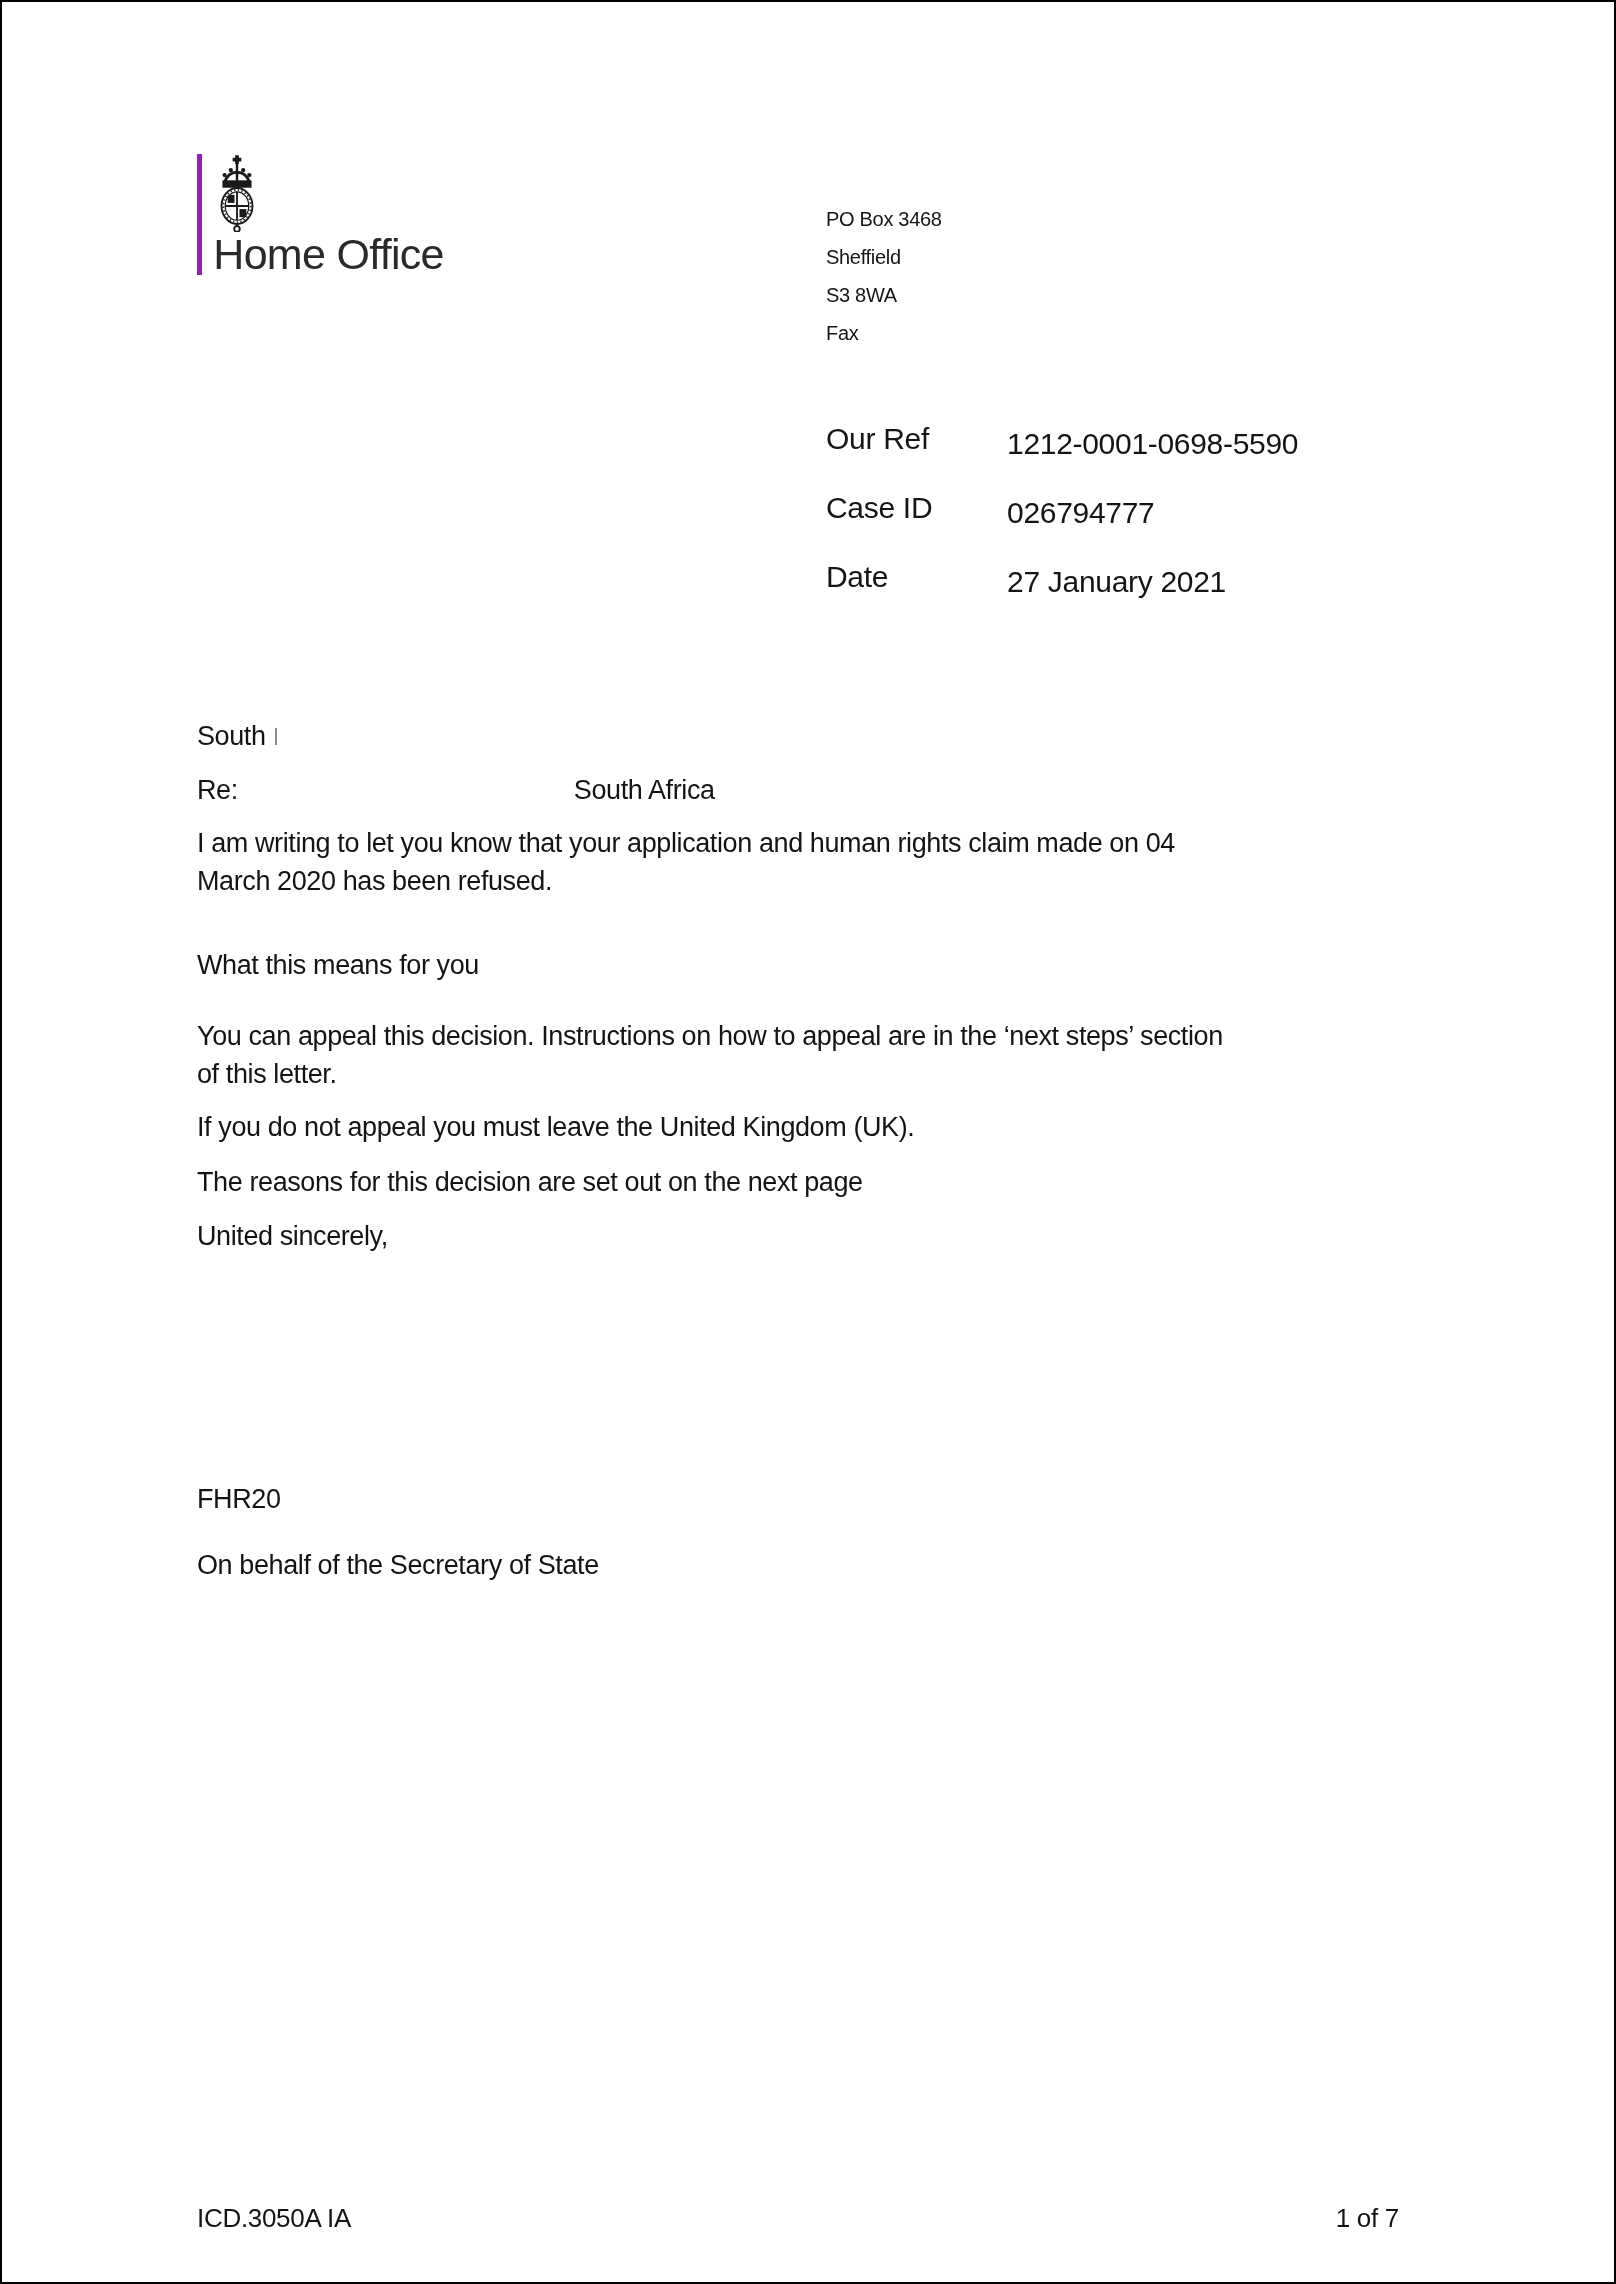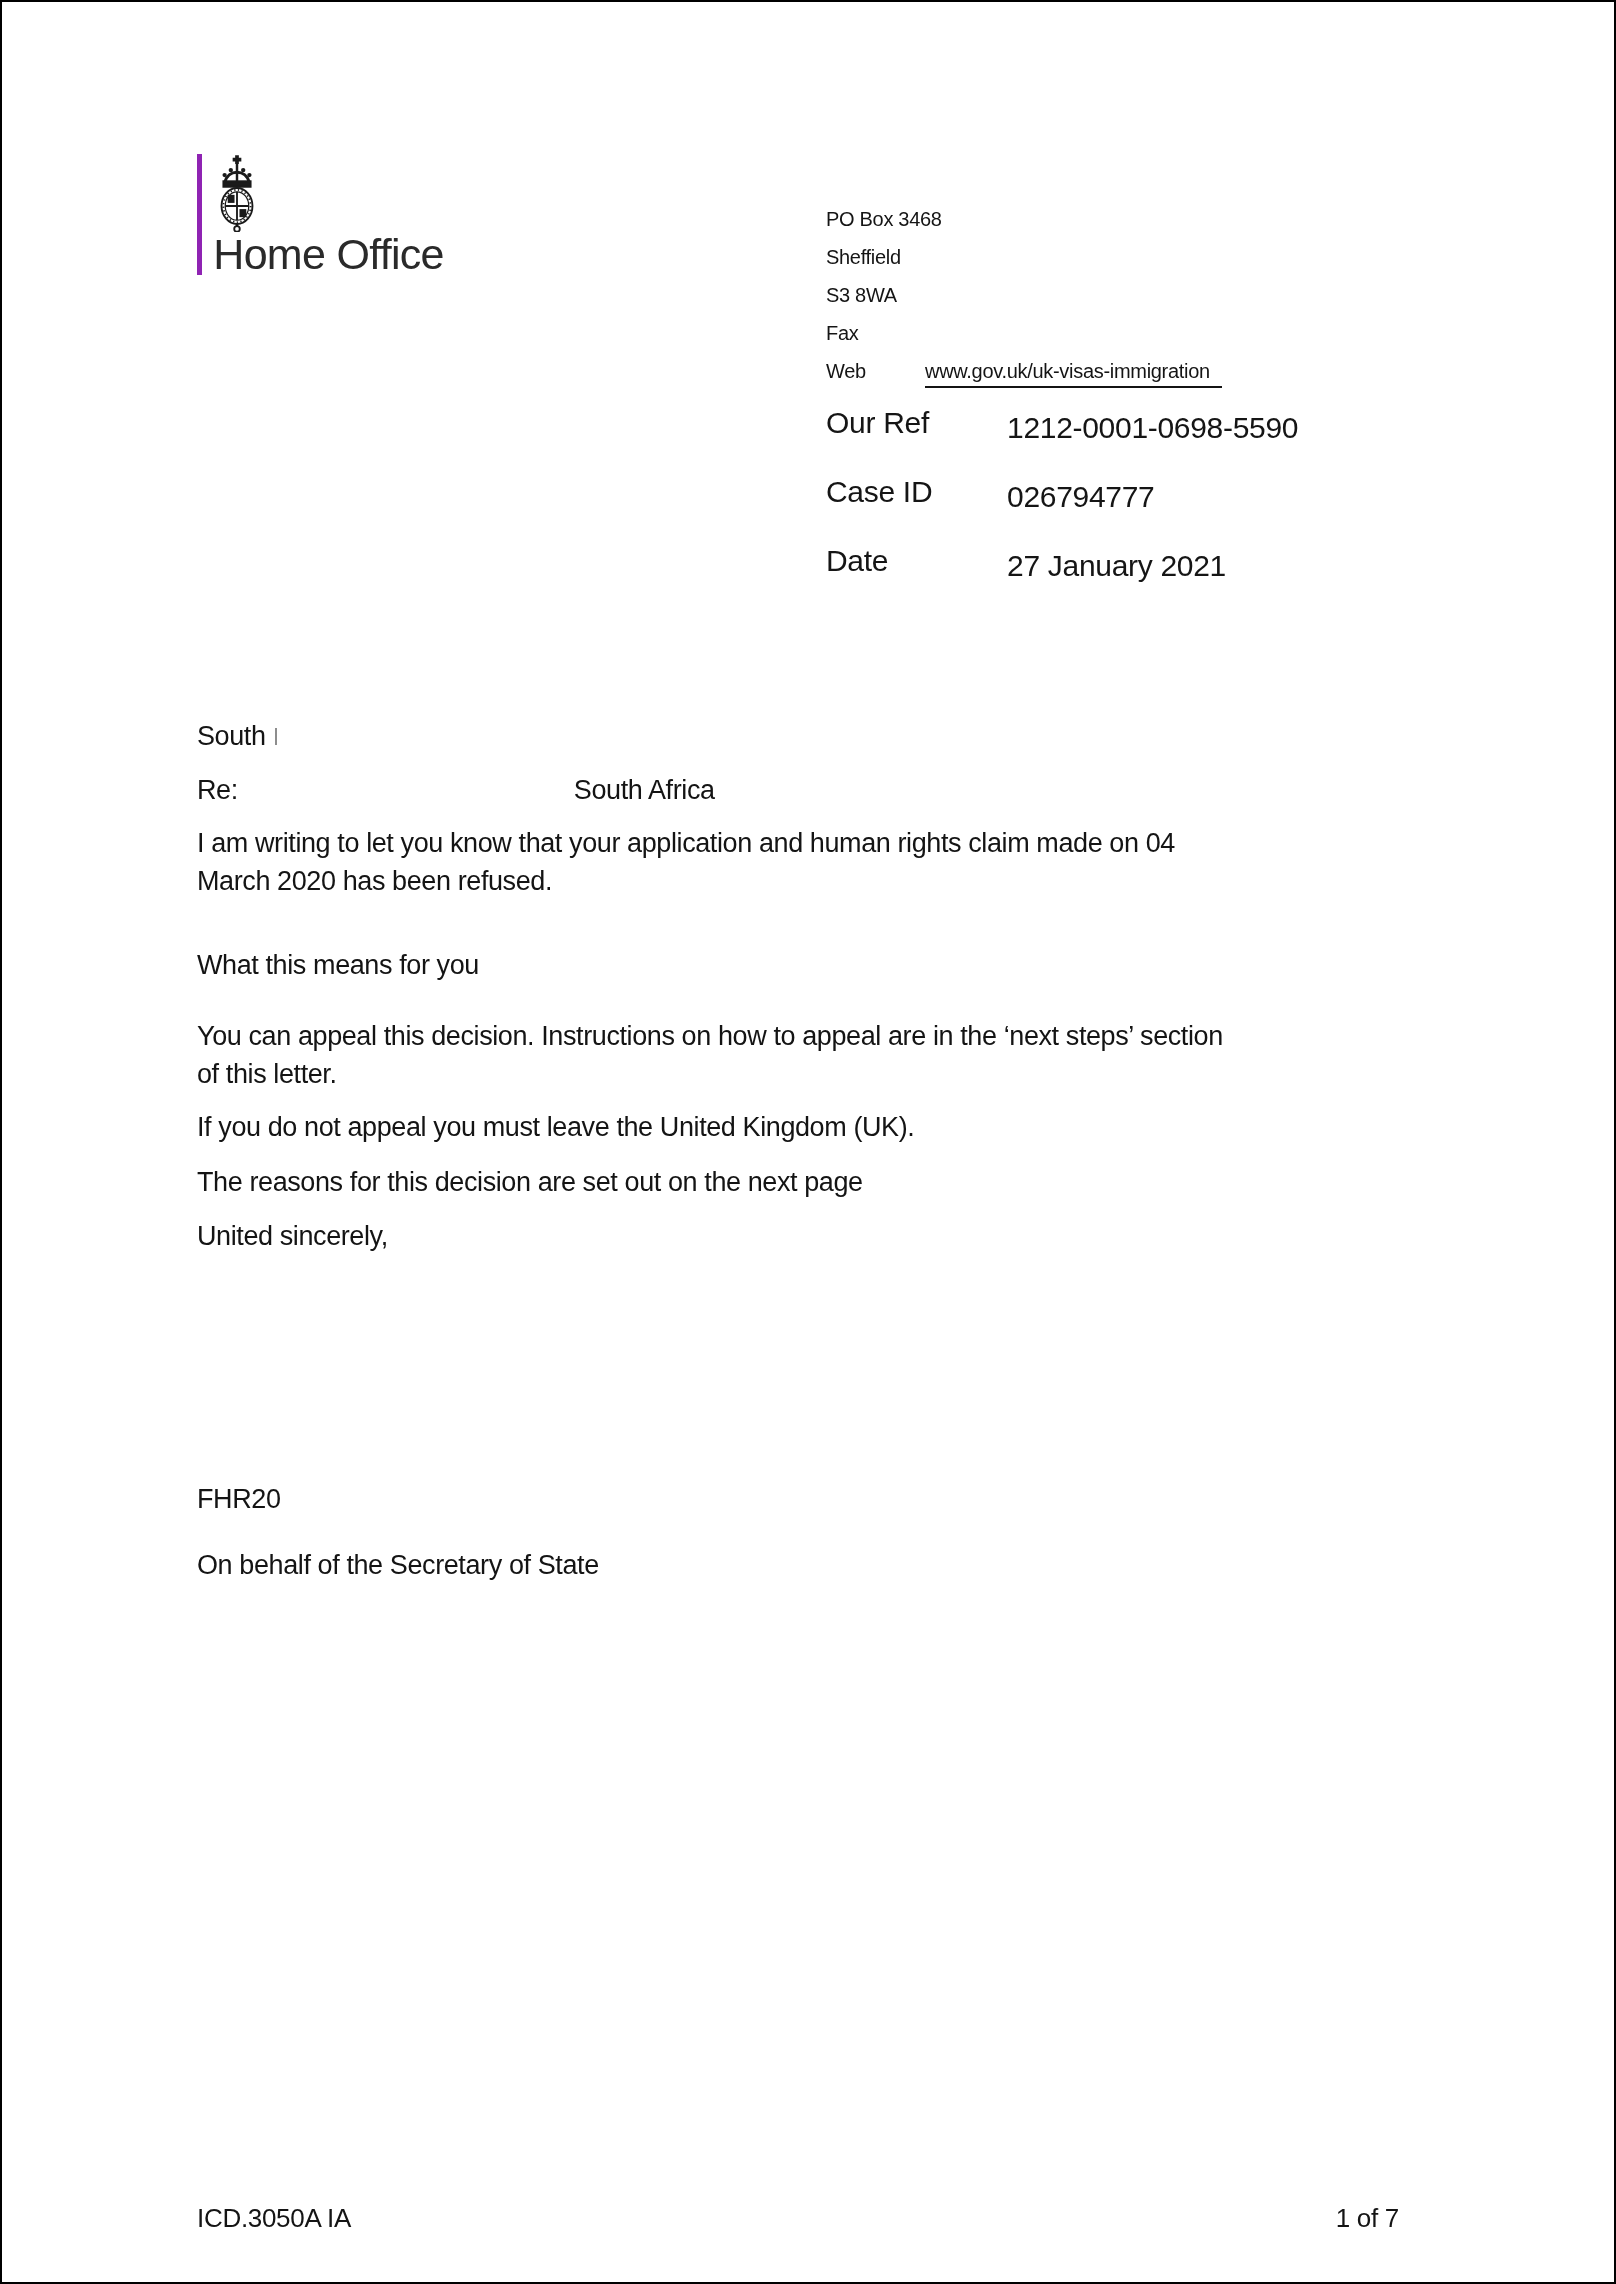--- a/index.html
+++ b/index.html
@@ -29,21 +29,21 @@
   .addr { position: absolute; left: 824px; top: 198px; font-size: 20px; line-height: 38px; letter-spacing: -0.3px; }
   .addr-row { display: flex; align-items: baseline; }
   .addr-weblabel { display: inline-block; width: 99px; }
   .web-link {
     display: inline-block; color: #141414; text-decoration: none;
     line-height: 29px; border-bottom: 2px solid #141414; padding-right: 11.7px;
   }
 
   
   .refs {
-    position: absolute; left: 824px; top: 404px;
+    position: absolute; left: 824px; top: 420px;
     display: grid; grid-template-columns: 181px auto; row-gap: 36px;
     font-size: 30px; line-height: 33px; letter-spacing: -0.3px;
   }
   .ref-value { position: relative; top: 4.6px; white-space: nowrap; }
 
   
   .para {
     position: absolute; left: 195px; width: 1204px;
     font-size: 27px; line-height: 38px; letter-spacing: -0.4px;
     white-space: pre-line; color: #141414;
@@ -101,24 +101,20 @@
       </svg>
       <div class="wordmark">Home Office</div>
     </div>
   </div>
 
   <div class="addr">
     <div>PO Box 3468</div>
     <div>Sheffield</div>
     <div>S3 8WA</div>
     <div>Fax</div>
-    <div class="addr-row">
-      <span class="addr-weblabel">Web</span>
-      <a href="#" class="web-link">www.gov.uk/uk-visas-immigration</a>
-    </div>
   </div>
 
   <div class="refs">
     <div class="ref-label">Our Ref</div>
     <div class="ref-value">1212-0001-0698-5590</div>
     <div class="ref-label">Case ID</div>
     <div class="ref-value">026794777</div>
     <div class="ref-label">Date</div>
     <div class="ref-value">27 January 2021</div>
   </div>

